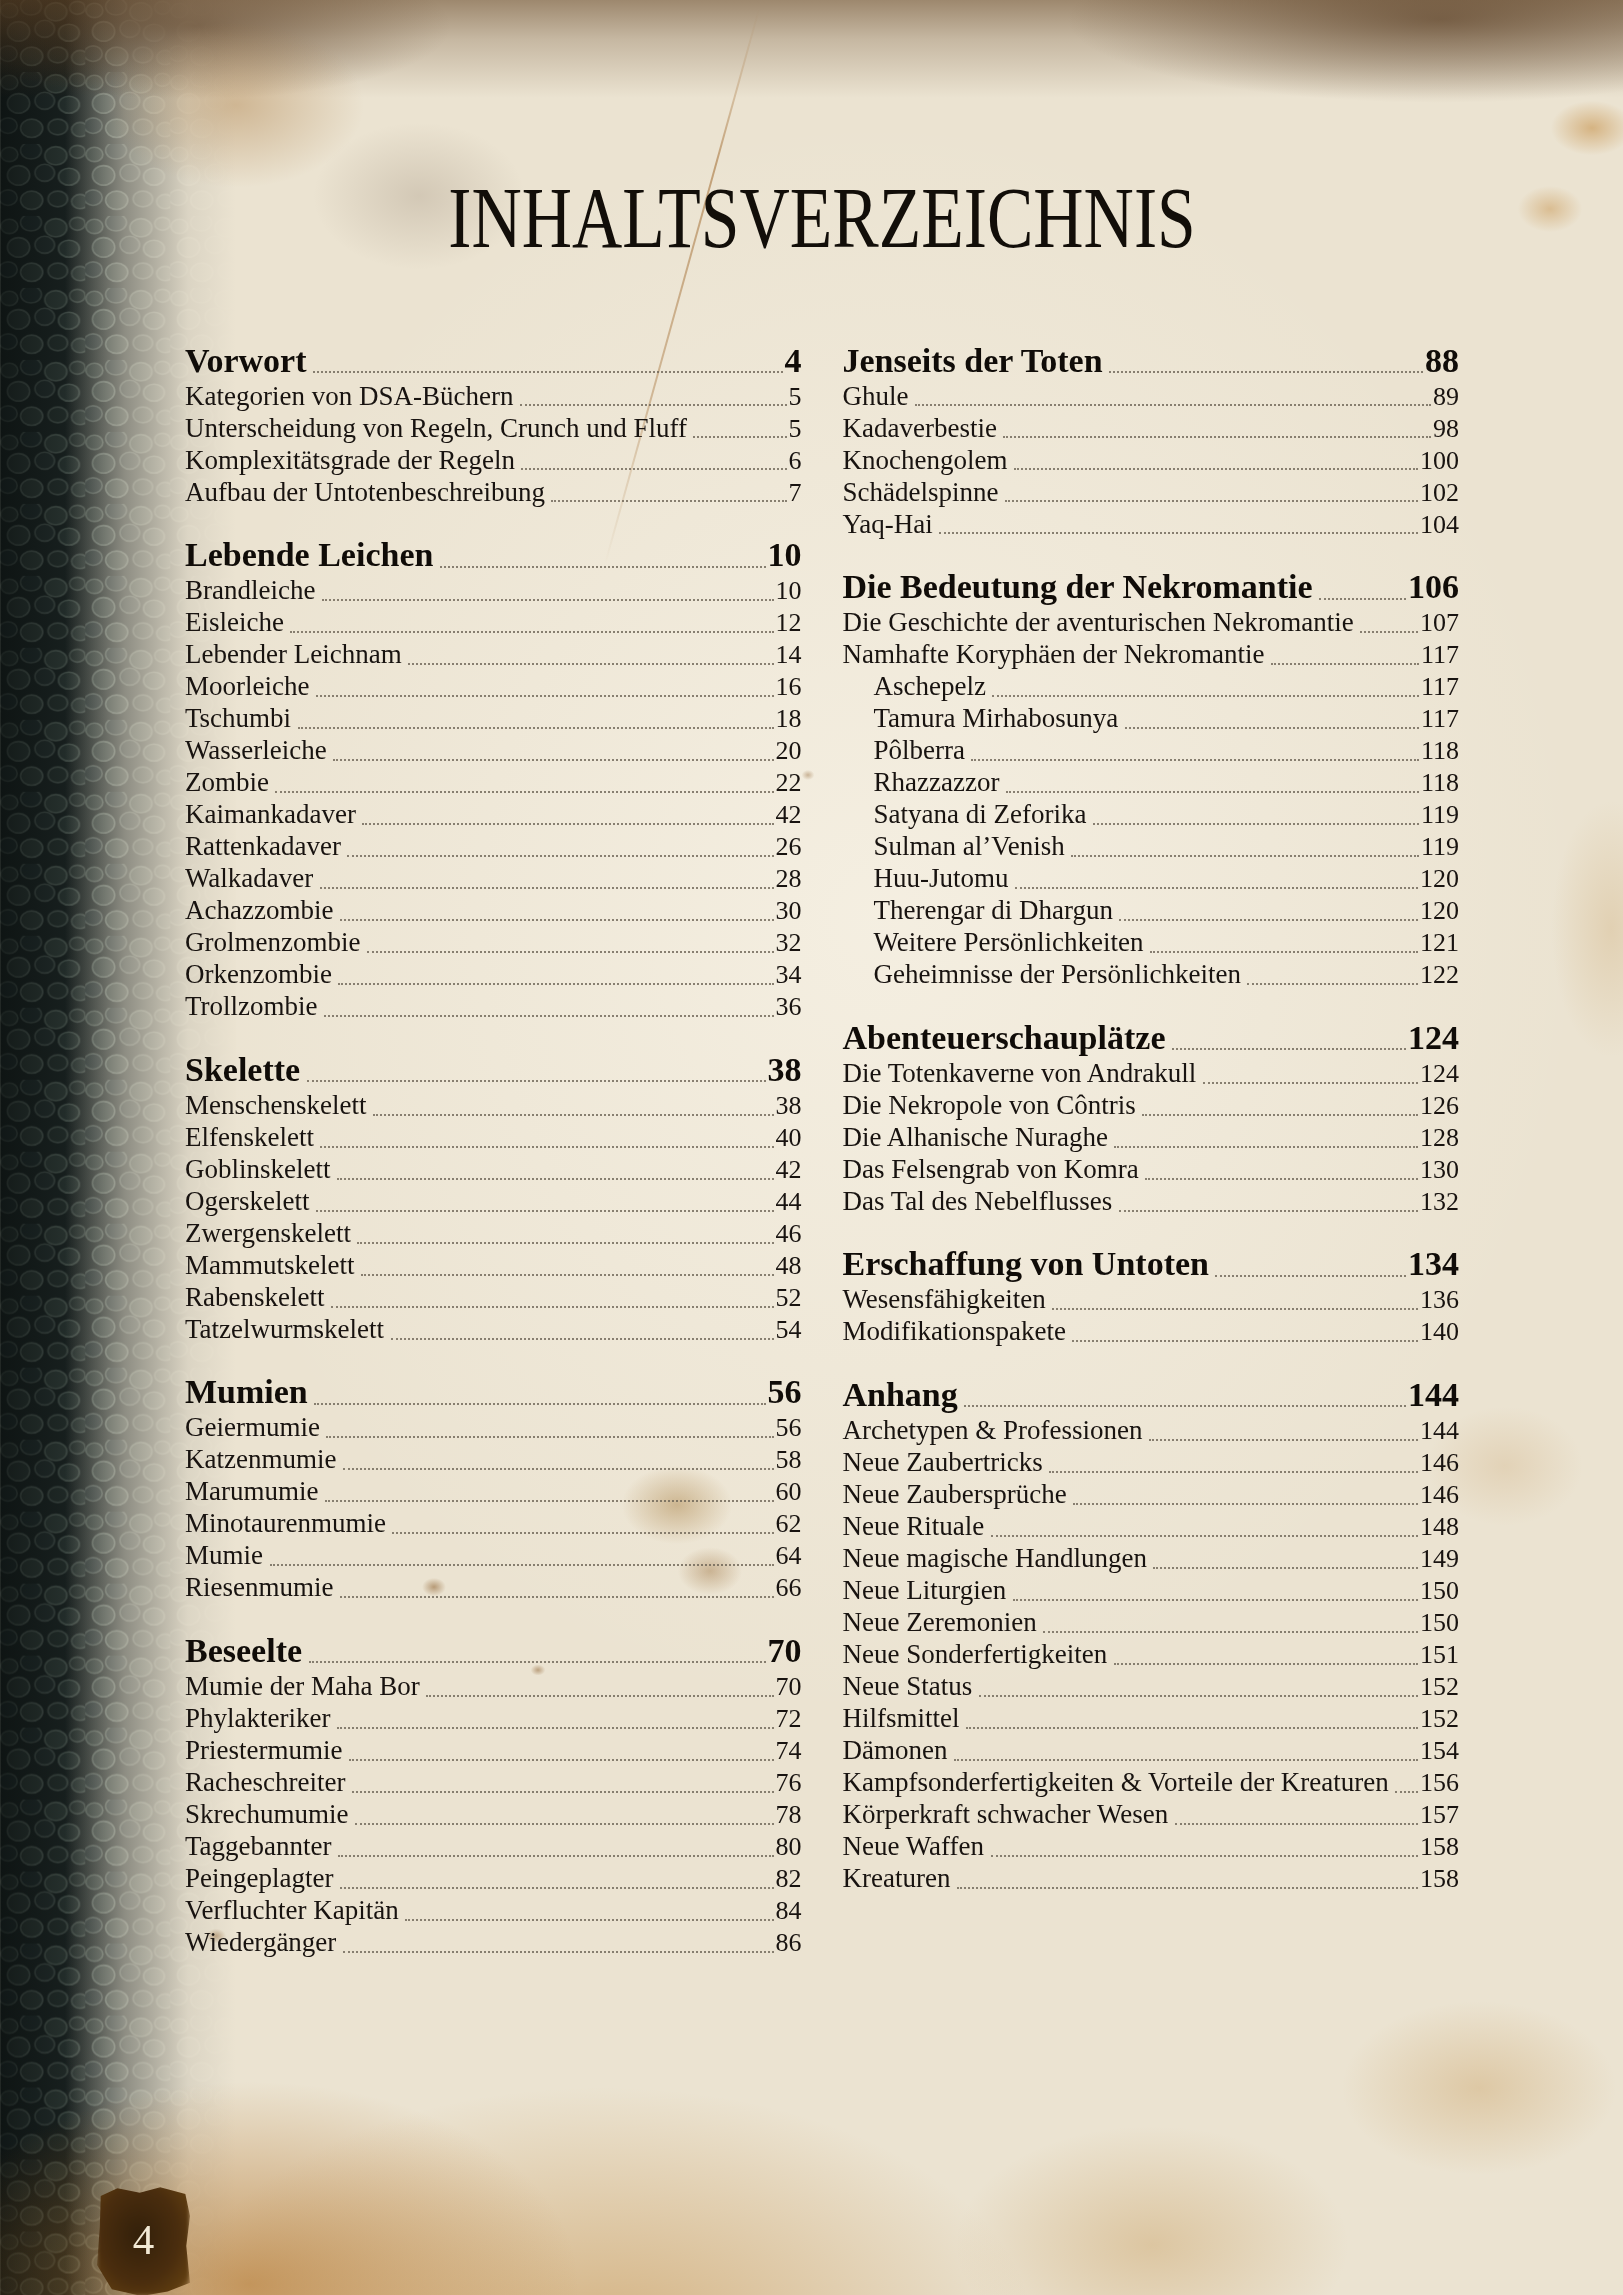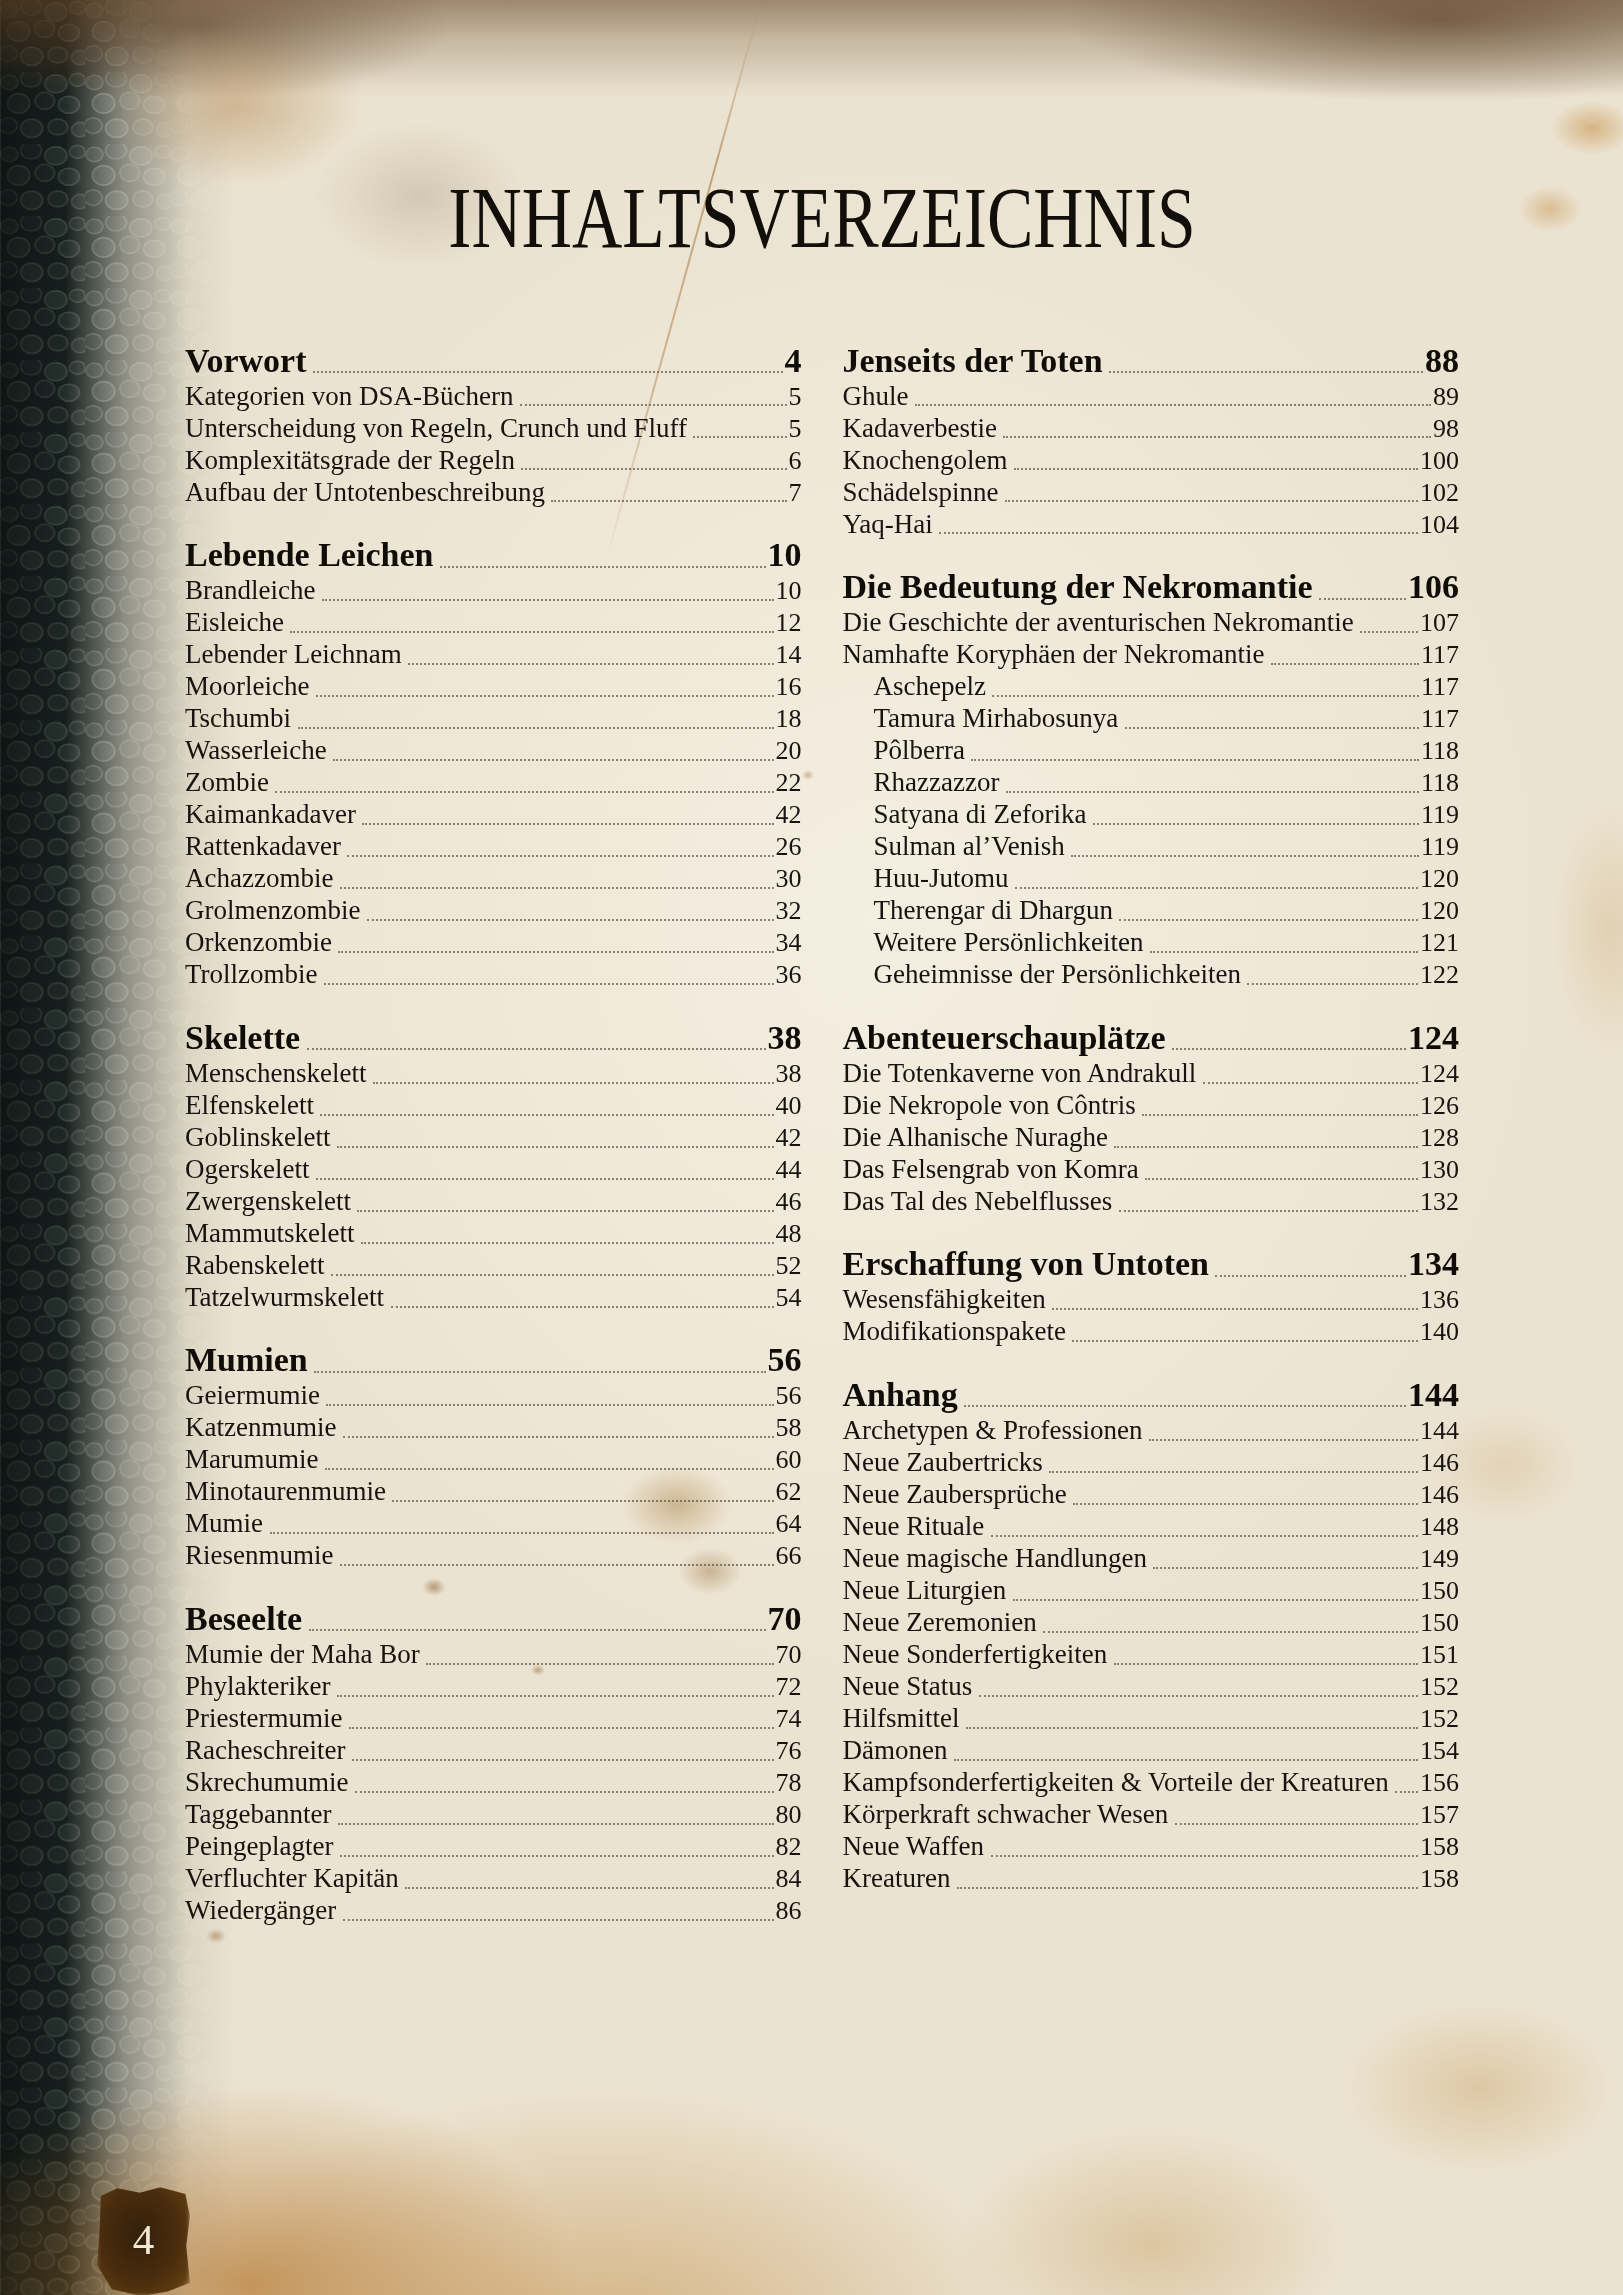--- a/index.html
+++ b/index.html
@@ -242,20 +242,25 @@
               <span class="label">Kaimankadaver</span>
               <span class="leader"></span>
               <span class="pnum">42</span>
             </div>
             <div class="row">
               <span class="label">Rattenkadaver</span>
               <span class="leader"></span>
               <span class="pnum">26</span>
             </div>
             <div class="row">
+              <span class="label">Walkadaver</span>
+              <span class="leader"></span>
+              <span class="pnum">28</span>
+            </div>
+            <div class="row">
               <span class="label">Achazzombie</span>
               <span class="leader"></span>
               <span class="pnum">30</span>
             </div>
             <div class="row">
               <span class="label">Grolmenzombie</span>
               <span class="leader"></span>
               <span class="pnum">32</span>
             </div>
             <div class="row">

